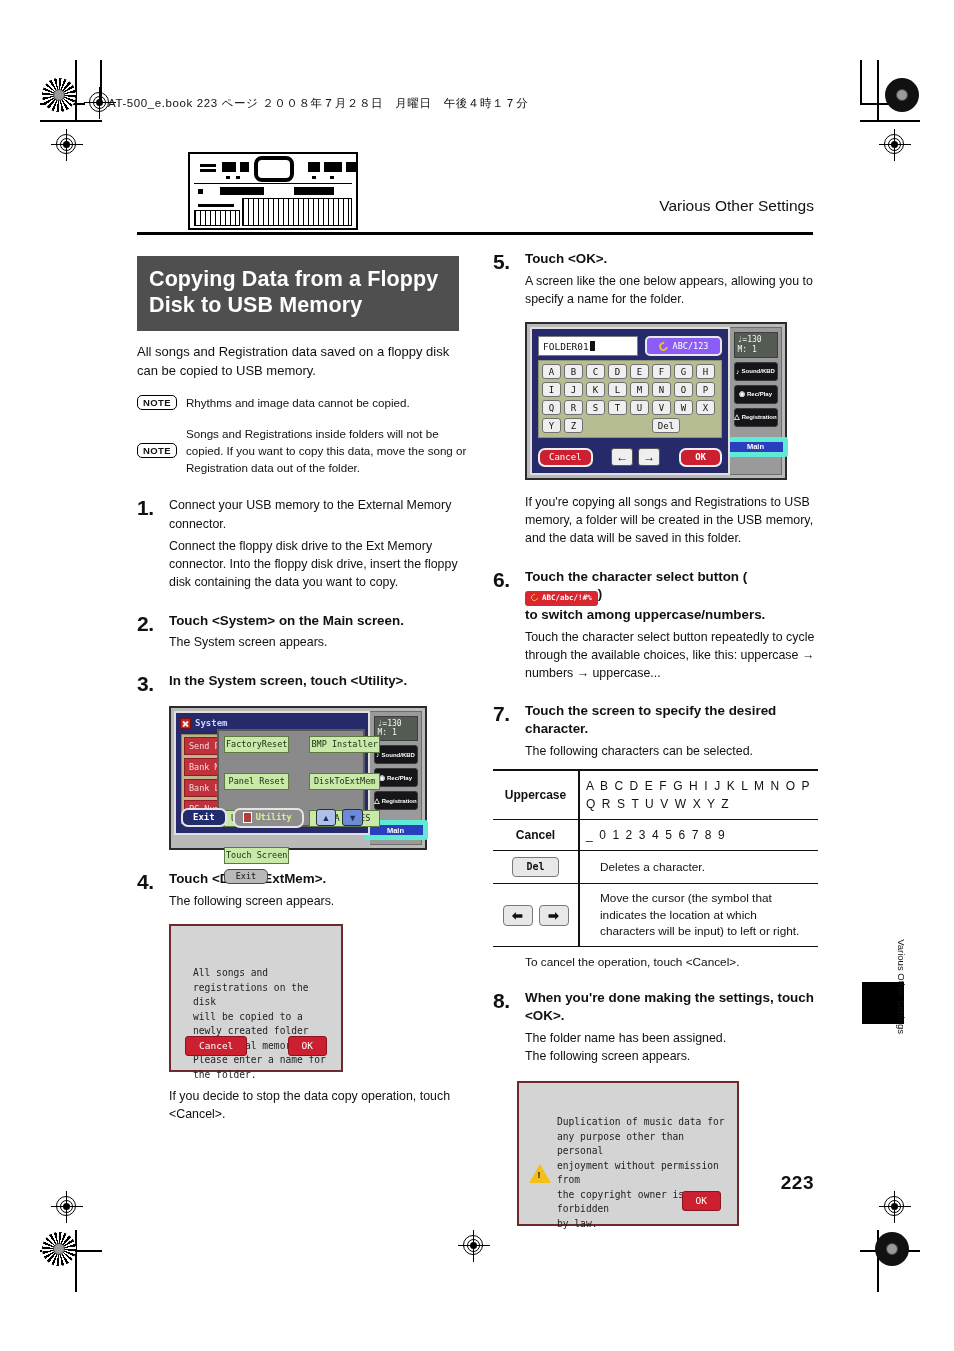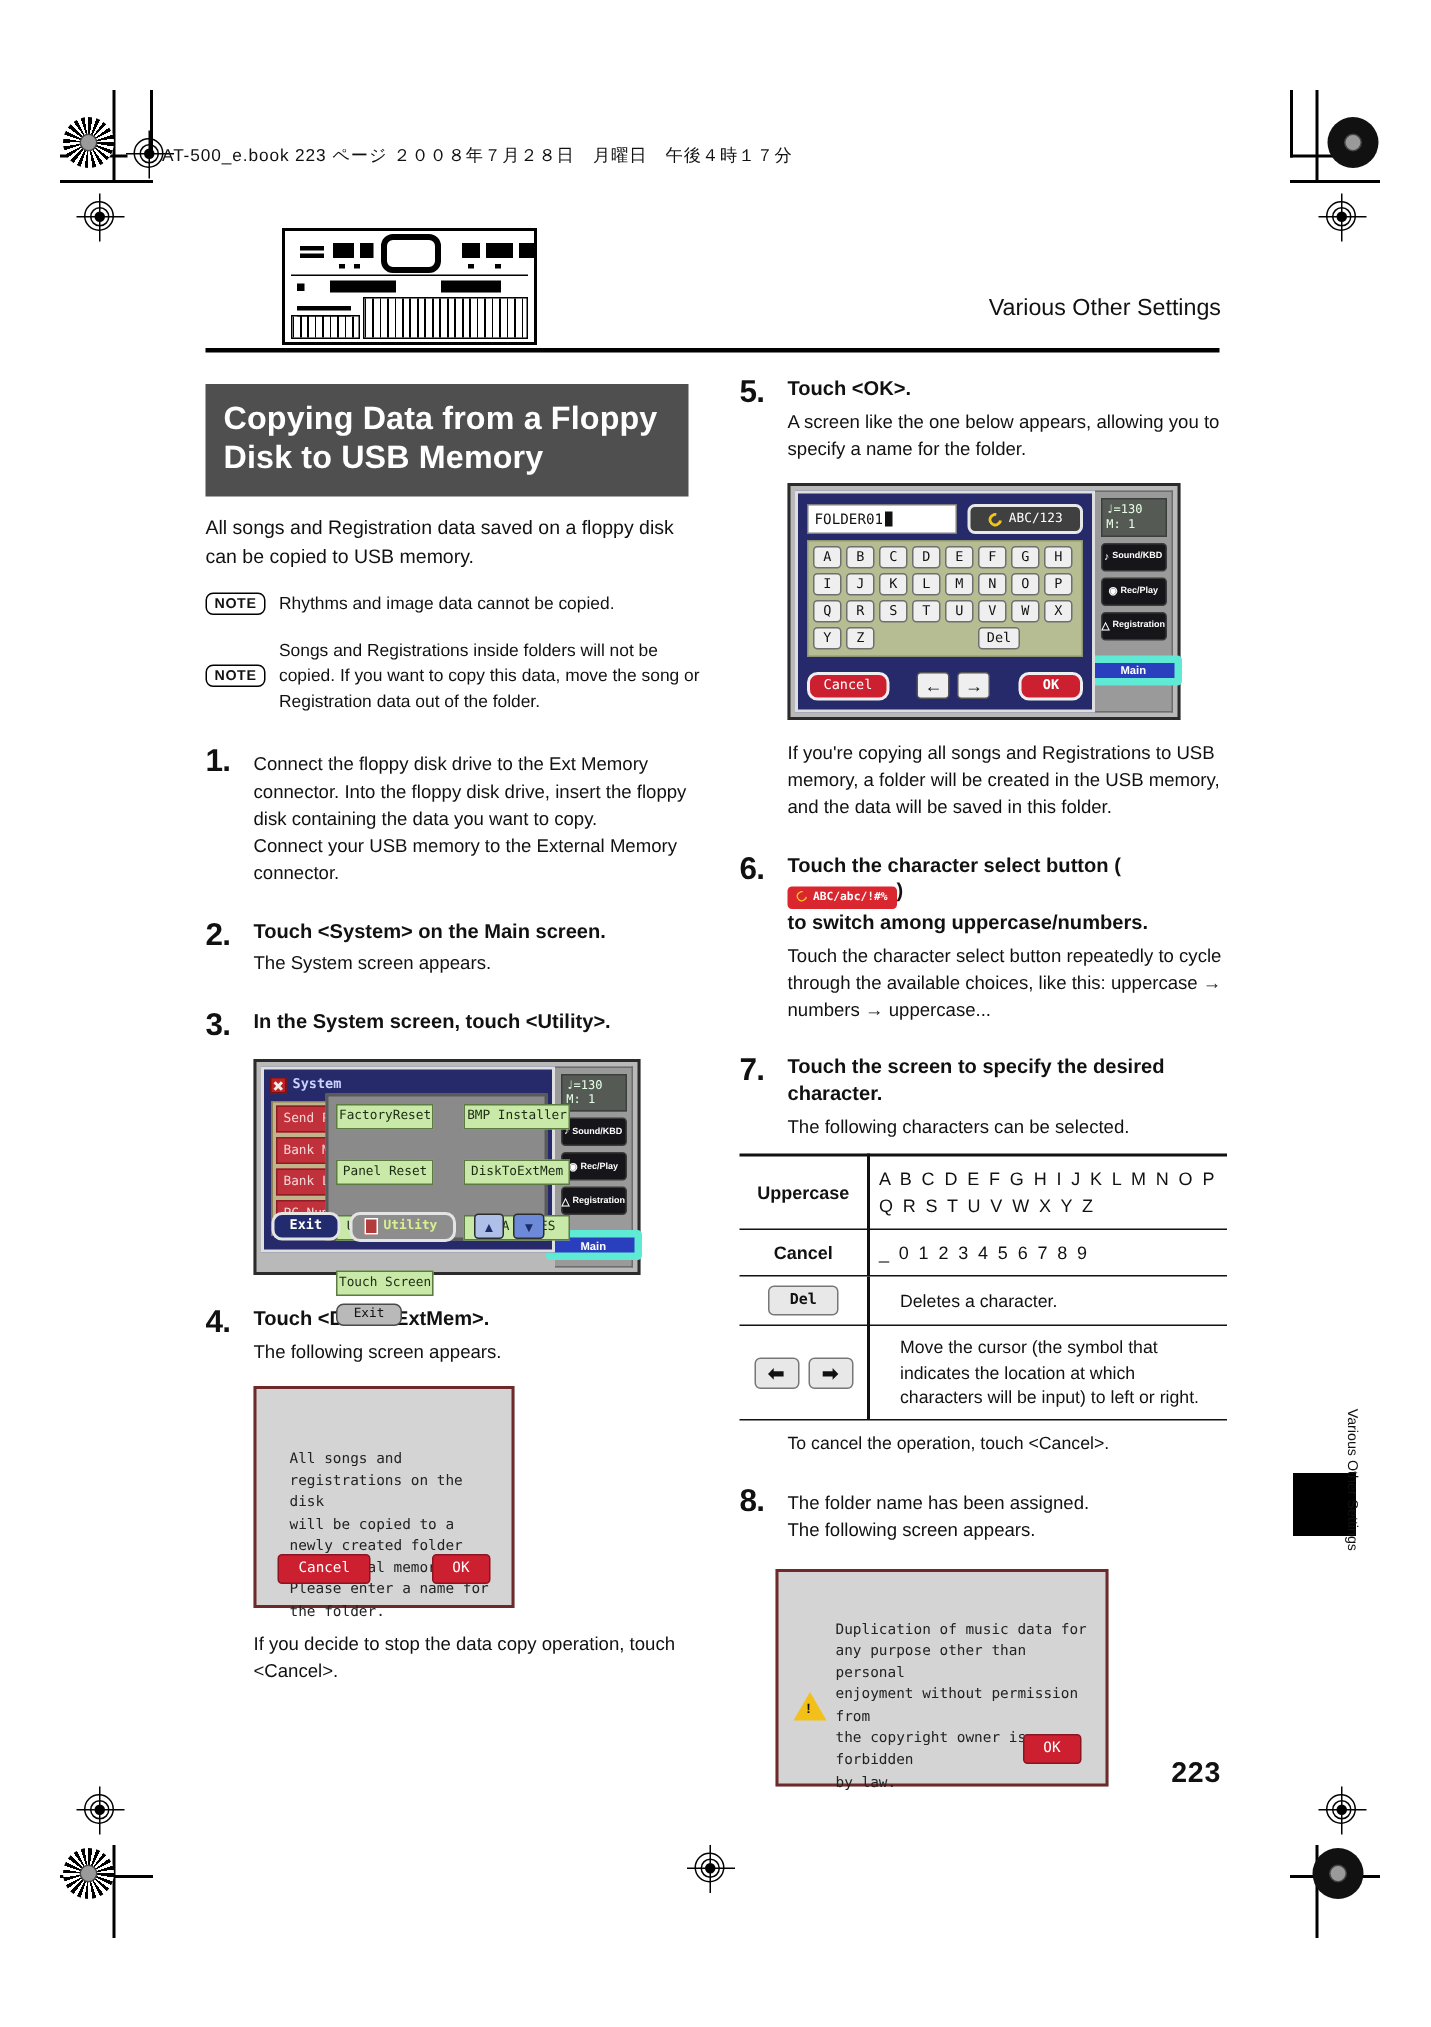--- a/index.html
+++ b/index.html
@@ -235,21 +235,21 @@
   
   #lcd-keyboard .lcd-screen { width:200px; height:148px; }
   .kb-top { position:absolute; left:6px; top:7px; right:6px; height:20px; display:flex; gap:7px; }
   .name-field {
     flex:0 0 100px; background:#fff; border:1px solid #7d7d7d;
     font-family:"DejaVu Sans Mono", monospace; font-size:9.5px;
     padding:3px 4px; color:#111; display:flex; align-items:center;
   }
   .name-field .caret { display:inline-block; width:5px; height:10px; background:#111; margin-left:1px; }
   .charsel {
-    flex:1 1 auto; background:#404040; border:2px solid #e8e8e8; border-radius:5px;
+    flex:1 1 auto; background:#8b5cf6; border:2px solid #e8e8e8; border-radius:5px;
     color:#fff; font-family:"DejaVu Sans Mono", monospace; font-size:8.5px;
     display:flex; align-items:center; justify-content:center; gap:5px;
   }
   .cyc {
     width:9px; height:9px; border:2px solid #f0c419; border-radius:50%;
     border-right-color:transparent; transform:rotate(-35deg);
   }
   .kb-pad {
     position:absolute; left:6px; top:31px; right:6px; height:78px;
     background:#b6bd93; border:1px solid #8f9670; padding:3px;
@@ -447,22 +447,22 @@
   </div>
 
   <div class="note-row centered">
     <span class="note-badge">NOTE</span>
     <span class="note-text">Songs and Registrations inside folders will not be copied. If you want to copy this data, move the song or Registration data out of the folder.</span>
   </div>
 
   <div class="step">
     <div class="step-num">1.</div>
     <div class="step-body">
+      <div class="step-sub" style="margin-top:0;">Connect your USB memory to the External Memory connector.</div>
       <div class="step-sub">Connect the floppy disk drive to the Ext Memory connector. Into the floppy disk drive, insert the floppy disk containing the data you want to copy.</div>
-      <div class="step-sub" style="margin-top:0;">Connect your USB memory to the External Memory connector.</div>
     </div>
   </div>
 
   <div class="step">
     <div class="step-num">2.</div>
     <div class="step-body">
       <div class="step-head">Touch &lt;System&gt; on the Main screen.</div>
       <div class="step-sub">The System screen appears.</div>
     </div>
   </div>
@@ -710,20 +710,21 @@
       <td class="desc">Move the cursor (the symbol that indicates the location at which characters will be input) to left or right.</td>
     </tr>
   </tbody>
     </table>
 
   <div class="after-table" style="margin-left:32px;">To cancel the operation, touch &lt;Cancel&gt;.</div>
 
   <div class="step">
     <div class="step-num">8.</div>
     <div class="step-body">
+      <div class="step-head">When you're done making the settings, touch &lt;OK&gt;.</div>
       <div class="step-sub">The folder name has been assigned.</div>
       <div class="step-sub" style="margin-top:0;">The following screen appears.</div>
     </div>
   </div>
 
   <div class="dialog" style="margin:16px 0 0 24px;width:222px;height:145px;">
     <div style="position:absolute;left:10px;top:32px;right:8px;display:flex;gap:6px;align-items:center;">
       <span class="warn-tri"></span>
       <span class="dlg-text">
         <span style="display:block;">Duplication of music data for</span>

